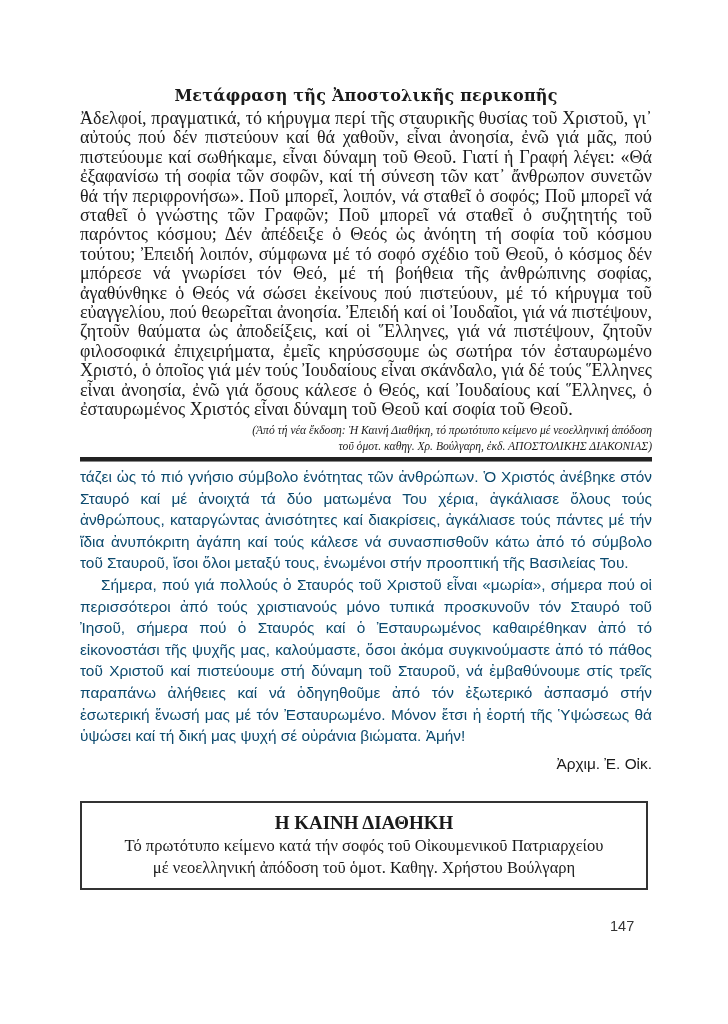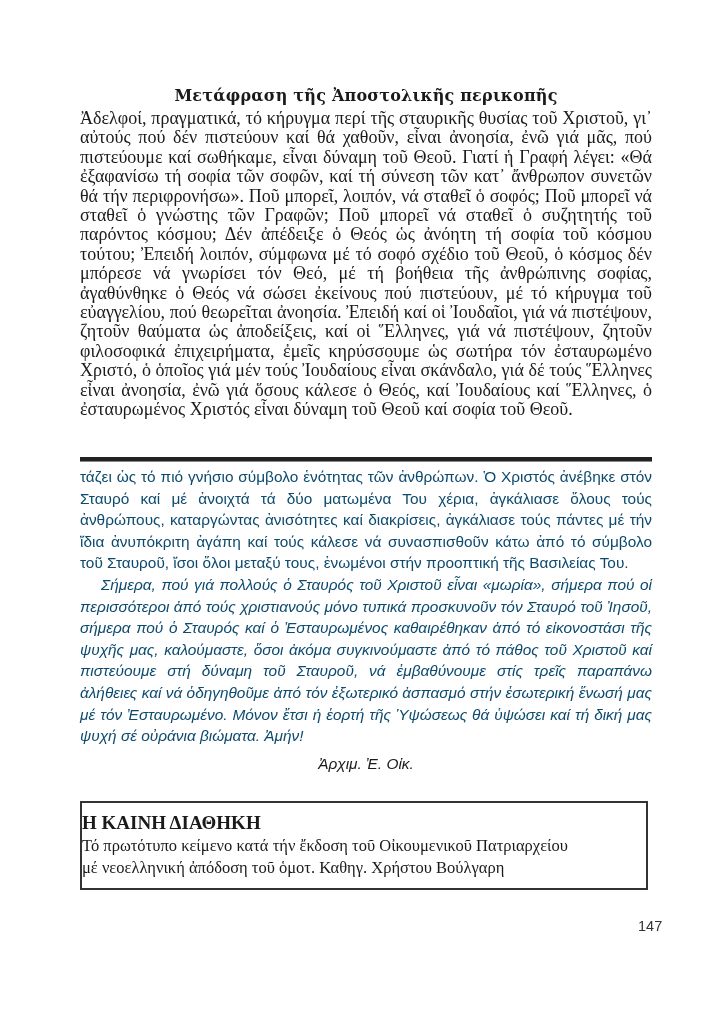--- a/index.html
+++ b/index.html
@@ -6,46 +6,50 @@
   body { width: 728px; height: 1024px; position: relative; overflow: hidden; color: #1a1a1a; }
   .page { position: absolute; left: 0; top: 0; width: 728px; height: 756px; }
   .top-section { position: absolute; left: 80px; top: 86px; width: 572px; font-family: "DejaVu Serif", "Liberation Serif", serif; }
   .section-title { text-align: center; font-weight: bold; font-size: 16px; margin: 0 0 4px 0; letter-spacing: 0.2px; }
   .para-serif { font-size: 18px; line-height: 19.4px; text-align: justify; margin: 0; font-family: "Liberation Serif", serif; }
   .source { font-style: italic; text-align: right; font-size: 11.6px; line-height: 16px; margin: 3px 0 0 0; font-family: "Liberation Serif", serif; }
   .source span { display: block; }
   .divider { position: absolute; left: 80px; top: 457px; width: 572px; height: 4px; background: #222; border-bottom: 1px solid #888; }
   .bottom-section { position: absolute; left: 80px; top: 466px; width: 572px; font-family: "Liberation Sans", sans-serif; }
   .para-sans { font-size: 15.4px; line-height: 21.6px; text-align: justify; margin: 0; color: #0c4a6e; }
-  .para-sans.indent { text-indent: 21px; font-style: italic; }
-  .signature { text-align: center; font-size: 15.4px; line-height: 22px; margin: 6px 0 0 0; font-style: italic; }
-  .promo-box { position: absolute; left: 80px; top: 801px; width: 568px; height: 89px; border: 2px solid #333; box-sizing: border-box; font-family: "Liberation Serif", serif; }
+  .para-sans.indent { text-indent: 21px; }
+  .signature { text-align: right; font-size: 15.4px; line-height: 22px; margin: 6px 0 0 0; }
+  .promo-box { position: absolute; left: 80px; top: 801px; width: 568px; height: 89px; border: 2px solid #333; box-sizing: border-box; text-align: center; font-family: "Liberation Serif", serif; }
   .promo-title { font-weight: bold; font-size: 19px; margin-top: 8px; line-height: 24px; }
   .promo-line { font-size: 16.5px; line-height: 22px; }
-  .page-number { position: absolute; left: 638px; top: 918px; font-family: "Liberation Sans", sans-serif; font-size: 14.5px; color: #333; }
+  .page-number { position: absolute; left: 610px; top: 918px; font-family: "Liberation Sans", sans-serif; font-size: 14.5px; color: #333; }
 </style>
 </head>
 <body>
 
 <div class="page">
 
   <section class="top-section">
     <h2 class="section-title">Μετάφραση τῆς Ἀποστολικῆς περικοπῆς</h2>
     <p class="para-serif">Ἀδελφοί, πραγματικά, τό κήρυγμα περί τῆς σταυρικῆς θυσίας τοῦ Χριστοῦ, γι᾽ αὐτούς πού δέν πιστεύουν καί θά χαθοῦν, εἶναι ἀνοησία, ἐνῶ γιά μᾶς, πού πιστεύουμε καί σωθήκαμε, εἶναι δύναμη τοῦ Θεοῦ. Γιατί ἡ Γραφή λέγει: «Θά ἐξαφανίσω τή σοφία τῶν σοφῶν, καί τή σύνεση τῶν κατ᾽ ἄνθρωπον συνετῶν θά τήν περιφρονήσω». Ποῦ μπορεῖ, λοιπόν, νά σταθεῖ ὁ σοφός; Ποῦ μπορεῖ νά σταθεῖ ὁ γνώστης τῶν Γραφῶν; Ποῦ μπορεῖ νά σταθεῖ ὁ συζητητής τοῦ παρόντος κόσμου; Δέν ἀπέδειξε ὁ Θεός ὡς ἀνόητη τή σοφία τοῦ κόσμου τούτου; Ἐπειδή λοιπόν, σύμφωνα μέ τό σοφό σχέδιο τοῦ Θεοῦ, ὁ κόσμος δέν μπόρεσε νά γνωρίσει τόν Θεό, μέ τή βοήθεια τῆς ἀνθρώπινης σοφίας, ἀγαθύνθηκε ὁ Θεός νά σώσει ἐκείνους πού πιστεύουν, μέ τό κήρυγμα τοῦ εὐαγγελίου, πού θεωρεῖται ἀνοησία. Ἐπειδή καί οἱ Ἰουδαῖοι, γιά νά πιστέψουν, ζητοῦν θαύματα ὡς ἀποδείξεις, καί οἱ Ἕλληνες, γιά νά πιστέψουν, ζητοῦν φιλοσοφικά ἐπιχειρήματα, ἐμεῖς κηρύσσουμε ὡς σωτήρα τόν ἐσταυρωμένο Χριστό, ὁ ὁποῖος γιά μέν τούς Ἰουδαίους εἶναι σκάνδαλο, γιά δέ τούς Ἕλληνες εἶναι ἀνοησία, ἐνῶ γιά ὅσους κάλεσε ὁ Θεός, καί Ἰουδαίους καί Ἕλληνες, ὁ ἐσταυρωμένος Χριστός εἶναι δύναμη τοῦ Θεοῦ καί σοφία τοῦ Θεοῦ.</p>
+    <p class="source">
+      <span>(Ἀπό τή νέα ἔκδοση: Ἡ Καινή Διαθήκη, τό πρωτότυπο κείμενο μέ νεοελληνική ἀπόδοση</span>
+      <span>τοῦ ὁμοτ. καθηγ. Χρ. Βούλγαρη, ἐκδ. ΑΠΟΣΤΟΛΙΚΗΣ ΔΙΑΚΟΝΙΑΣ)</span>
+    </p>
   </section>
 
   <div class="divider"></div>
 
   <section class="bottom-section">
     <p class="para-sans">τάζει ὡς τό πιό γνήσιο σύμβολο ἑνότητας τῶν ἀνθρώπων. Ὁ Χριστός ἀνέβηκε στόν Σταυρό καί μέ ἀνοιχτά τά δύο ματωμένα Του χέρια, ἀγκάλιασε ὅλους τούς ἀνθρώπους, καταργώντας ἀνισότητες καί διακρίσεις, ἀγκάλιασε τούς πάντες μέ τήν ἴδια ἀνυπόκριτη ἀγάπη καί τούς κάλεσε νά συνασπισθοῦν κάτω ἀπό τό σύμβολο τοῦ Σταυροῦ, ἴσοι ὅλοι μεταξύ τους, ἑνωμένοι στήν προοπτική τῆς Βασιλείας Του.</p>
     <p class="para-sans indent">Σήμερα, πού γιά πολλούς ὁ Σταυρός τοῦ Χριστοῦ εἶναι «μωρία», σήμερα πού οἱ περισσότεροι ἀπό τούς χριστιανούς μόνο τυπικά προσκυνοῦν τόν Σταυρό τοῦ Ἰησοῦ, σήμερα πού ὁ Σταυρός καί ὁ Ἐσταυρωμένος καθαιρέθηκαν ἀπό τό εἰκονοστάσι τῆς ψυχῆς μας, καλούμαστε, ὅσοι ἀκόμα συγκινούμαστε ἀπό τό πάθος τοῦ Χριστοῦ καί πιστεύουμε στή δύναμη τοῦ Σταυροῦ, νά ἐμβαθύνουμε στίς τρεῖς παραπάνω ἀλήθειες καί νά ὁδηγηθοῦμε ἀπό τόν ἐξωτερικό ἀσπασμό στήν ἐσωτερική ἕνωσή μας μέ τόν Ἐσταυρωμένο. Μόνον ἔτσι ἡ ἑορτή τῆς Ὑψώσεως θά ὑψώσει καί τή δική μας ψυχή σέ οὐράνια βιώματα. Ἀμήν!</p>
     <p class="signature">Ἀρχιμ. Ἐ. Οἰκ.</p>
   </section>
 
   <div class="promo-box">
     <div class="promo-title">Η ΚΑΙΝΗ ΔΙΑΘΗΚΗ</div>
-    <div class="promo-line">Τό πρωτότυπο κείμενο κατά τήν ἔκδοση τοῦ Οἰκουμενικοῦ Πατριαρχείου</div>
+    <div class="promo-line">Τό πρωτότυπο κείμενο κατά τήν σοφός τοῦ Οἰκουμενικοῦ Πατριαρχείου</div>
     <div class="promo-line">μέ νεοελληνική ἀπόδοση τοῦ ὁμοτ. Καθηγ. Χρήστου Βούλγαρη</div>
   </div>
 
   <div class="page-number">147</div>
 
 </div>
 
 </body></html>

